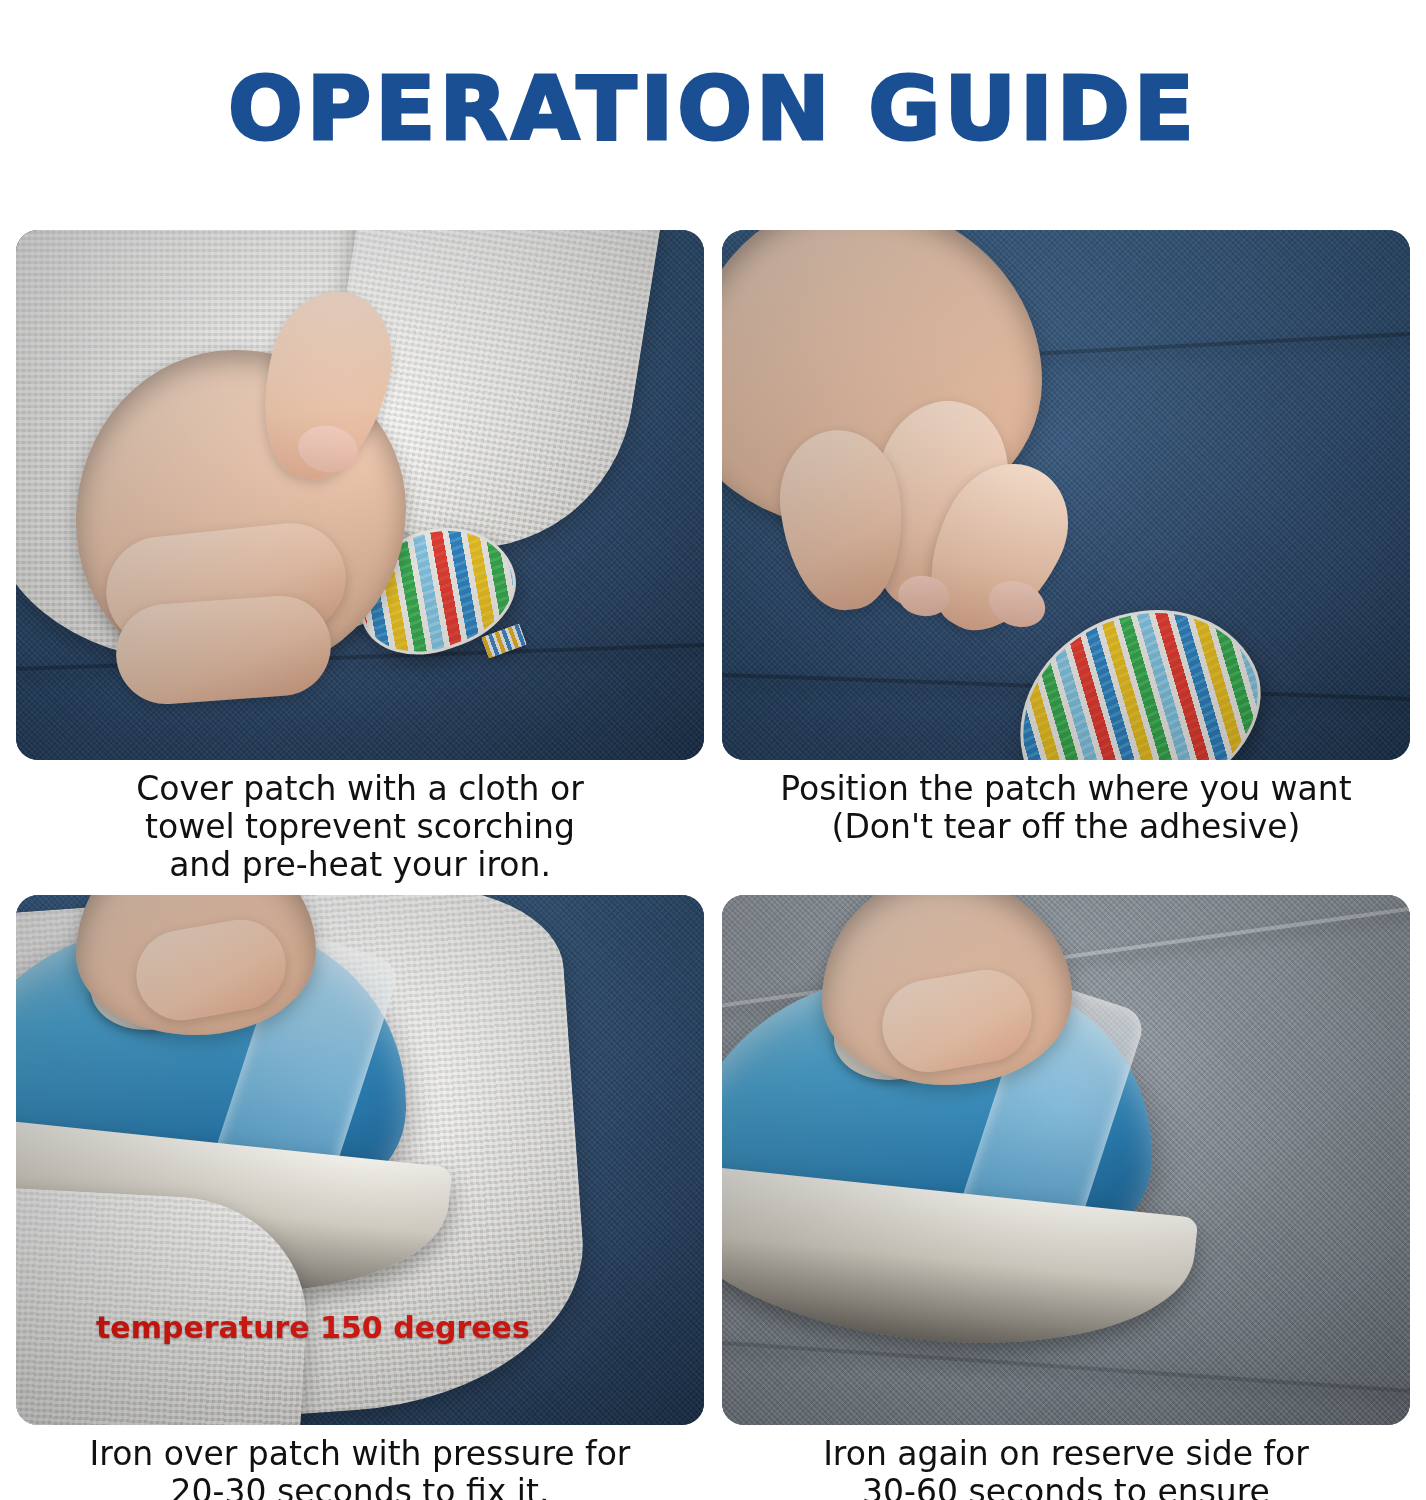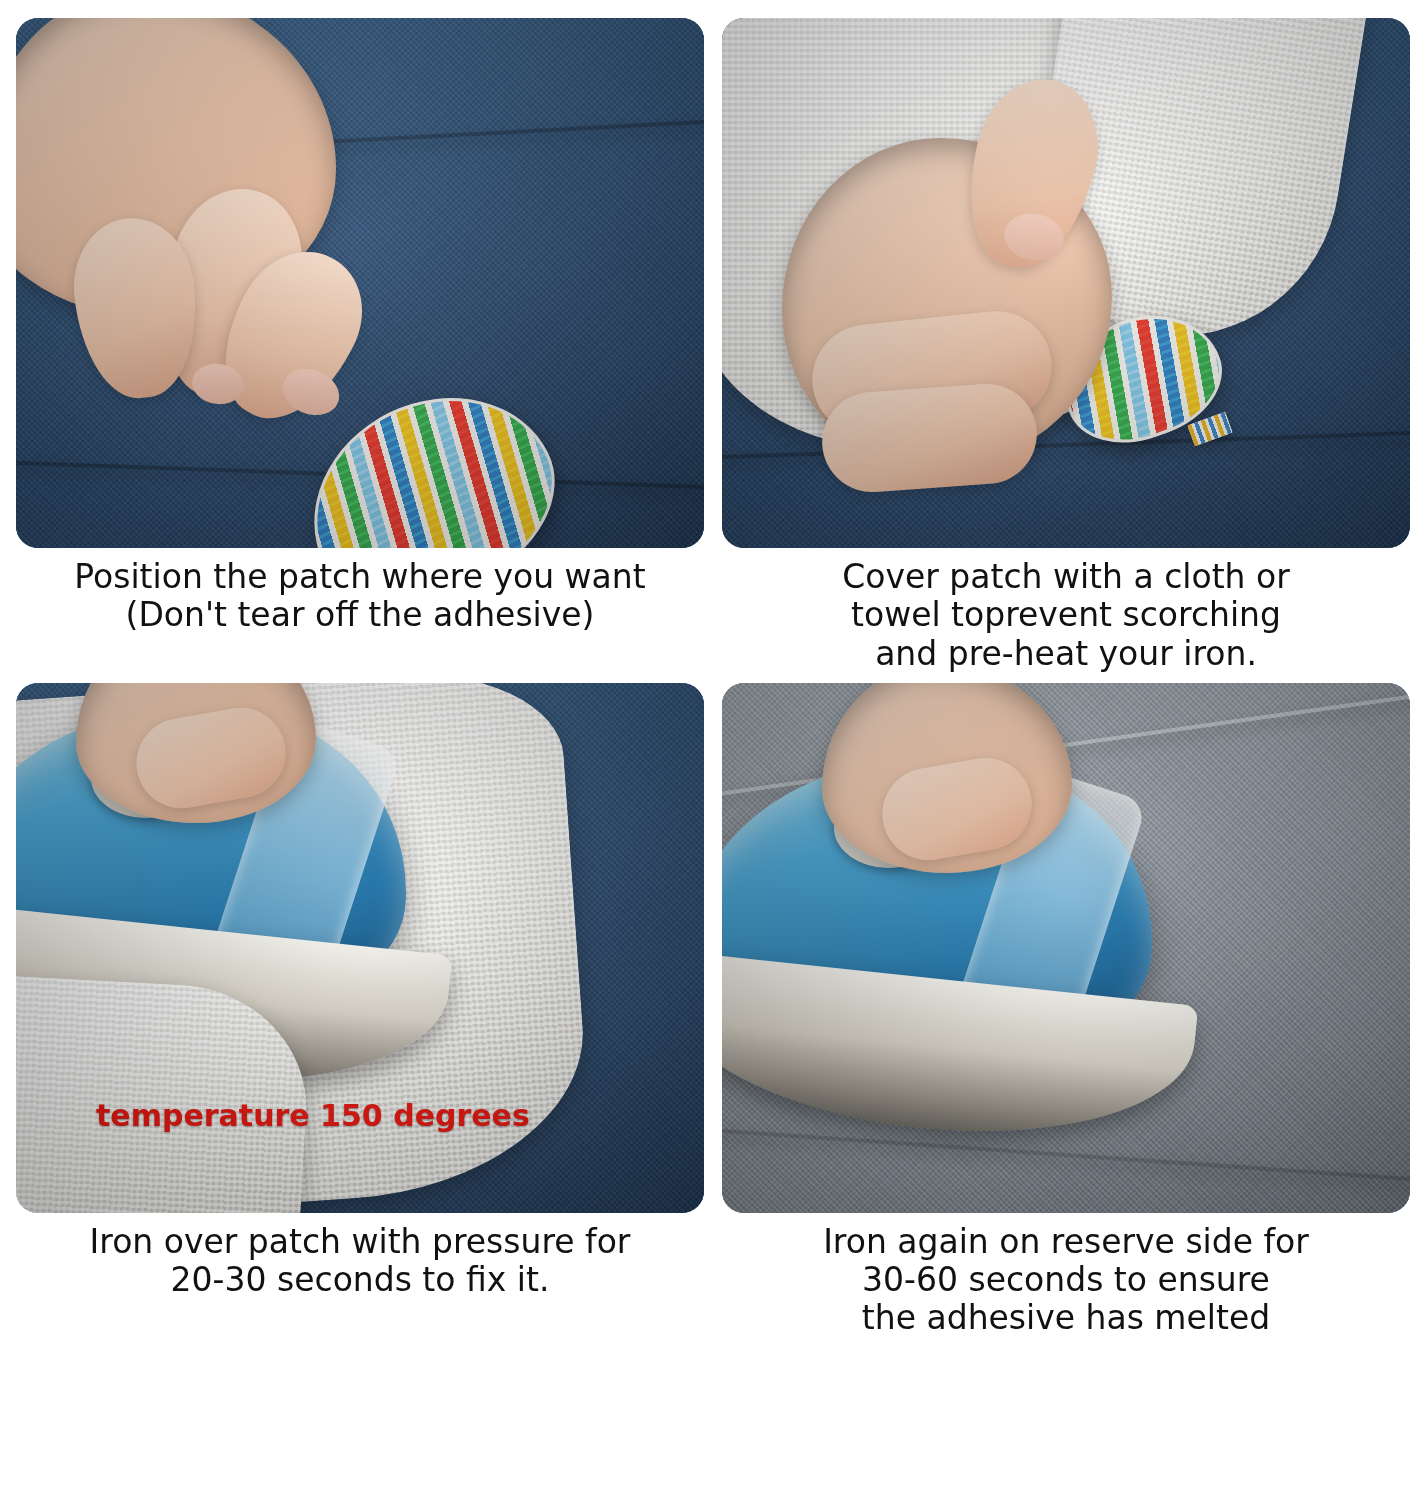--- a/index.html
+++ b/index.html
@@ -203,46 +203,23 @@
     font-size: 30px;
     text-shadow: 0 1px 2px rgba(0,0,0,0.35);
     white-space: nowrap;
   }
 </style>
 </head>
 <body>
 
 <div class="page">
 
+  <h1 class="title">OPERATION GUIDE</h1>
 
   <div class="grid">
-
-    <div class="cell">
-      <div class="photo">
-        <div class="denim"></div>
-        <div class="denim-seam" style="top:120px; transform:rotate(-3deg);"></div>
-        <div class="denim-seam" style="top:455px; transform:rotate(2deg);"></div>
-
-        <div class="hand" style="left:-40px; top:-30px; width:360px; height:330px; border-radius:46% 54% 50% 50% / 60% 55% 45% 40%;"></div>
-        <div class="finger" style="left:150px; top:170px; width:130px; height:210px; border-radius:50% 50% 46% 46% / 38% 40% 62% 60%; transform:rotate(13deg);"></div>
-        <div class="finger" style="left:60px; top:200px; width:120px; height:180px; border-radius:50% 50% 46% 46% / 40% 40% 60% 60%; transform:rotate(-6deg);"></div>
-        <div class="finger" style="left:215px; top:230px; width:120px; height:175px; border-radius:50% 50% 48% 48% / 42% 40% 58% 60%; transform:rotate(28deg);"></div>
-        <div class="nail" style="left:266px; top:352px; width:58px; height:44px; transform:rotate(22deg);"></div>
-        <div class="nail" style="left:176px; top:346px; width:52px; height:40px; transform:rotate(8deg);"></div>
-
-        <div class="balloon" style="left:290px; top:385px; width:250px; height:190px; transform:rotate(-26deg);">
-          <div class="stripes"></div>
-          <div class="zig"></div>
-        </div>
-
-        <div class="vignette"></div>
-      </div>
-      <div class="caption">Position the patch where you want
-(Don't tear off the adhesive)</div>
-    </div>
 
     <div class="cell">
       <div class="photo">
         <div class="denim"></div>
         <div class="denim-seam" style="top:425px; transform:rotate(-2deg);"></div>
 
         <div class="towel" style="left:-30px; top:-40px; width:520px; height:470px; border-radius:0 0 65% 40% / 0 0 48% 36%;"></div>
         <div class="towel" style="left:320px; top:-40px; width:300px; height:360px; border-radius:0 0 70% 60% / 0 0 60% 55%; transform:rotate(9deg);"></div>
 
         <div class="balloon" style="left:340px; top:300px; width:160px; height:120px; transform:rotate(-20deg);">
@@ -261,20 +238,44 @@
         <div class="vignette"></div>
       </div>
       <div class="caption">Cover patch with a cloth or
 towel toprevent scorching
 and pre-heat your iron.</div>
     </div>
 
     <div class="cell">
       <div class="photo">
         <div class="denim"></div>
+        <div class="denim-seam" style="top:120px; transform:rotate(-3deg);"></div>
+        <div class="denim-seam" style="top:455px; transform:rotate(2deg);"></div>
+
+        <div class="hand" style="left:-40px; top:-30px; width:360px; height:330px; border-radius:46% 54% 50% 50% / 60% 55% 45% 40%;"></div>
+        <div class="finger" style="left:150px; top:170px; width:130px; height:210px; border-radius:50% 50% 46% 46% / 38% 40% 62% 60%; transform:rotate(13deg);"></div>
+        <div class="finger" style="left:60px; top:200px; width:120px; height:180px; border-radius:50% 50% 46% 46% / 40% 40% 60% 60%; transform:rotate(-6deg);"></div>
+        <div class="finger" style="left:215px; top:230px; width:120px; height:175px; border-radius:50% 50% 48% 48% / 42% 40% 58% 60%; transform:rotate(28deg);"></div>
+        <div class="nail" style="left:266px; top:352px; width:58px; height:44px; transform:rotate(22deg);"></div>
+        <div class="nail" style="left:176px; top:346px; width:52px; height:40px; transform:rotate(8deg);"></div>
+
+        <div class="balloon" style="left:290px; top:385px; width:250px; height:190px; transform:rotate(-26deg);">
+          <div class="stripes"></div>
+          <div class="zig"></div>
+        </div>
+
+        <div class="vignette"></div>
+      </div>
+      <div class="caption">Position the patch where you want
+(Don't tear off the adhesive)</div>
+    </div>
+
+    <div class="cell">
+      <div class="photo">
+        <div class="denim"></div>
 
         <div class="towel" style="left:-40px; top:0px; width:600px; height:520px; border-radius:0 28% 40% 0 / 0 18% 30% 0; transform:rotate(-4deg);"></div>
 
         <div class="iron-body" style="left:-70px; top:30px; width:460px; height:300px;"></div>
         <div class="iron-tank" style="left:230px; top:45px; width:120px; height:250px; transform:rotate(18deg); border-radius:24px;"></div>
         <div class="iron-knob" style="left:75px; top:55px; width:110px; height:80px;"></div>
         <div class="iron-btn" style="left:222px; top:30px; width:60px; height:70px; transform:rotate(16deg);"></div>
         <div class="red-blue" style="left:240px; top:8px; width:16px; height:26px; background:#d93a2b; transform:rotate(16deg);"></div>
         <div class="red-blue" style="left:262px; top:6px; width:16px; height:26px; background:#2f76bd; transform:rotate(16deg);"></div>
         <div class="iron-plate" style="left:-90px; top:245px; width:520px; height:150px; transform:rotate(6deg);"></div>

